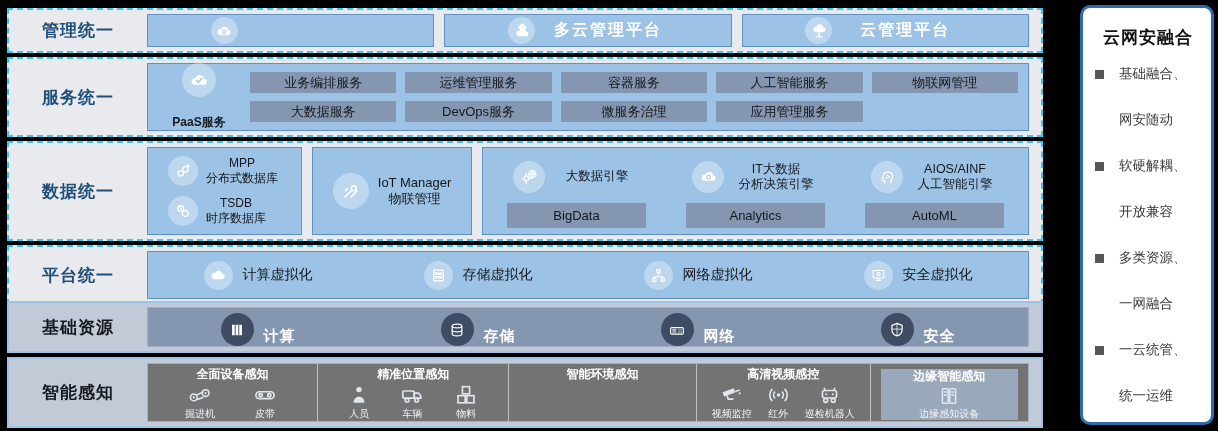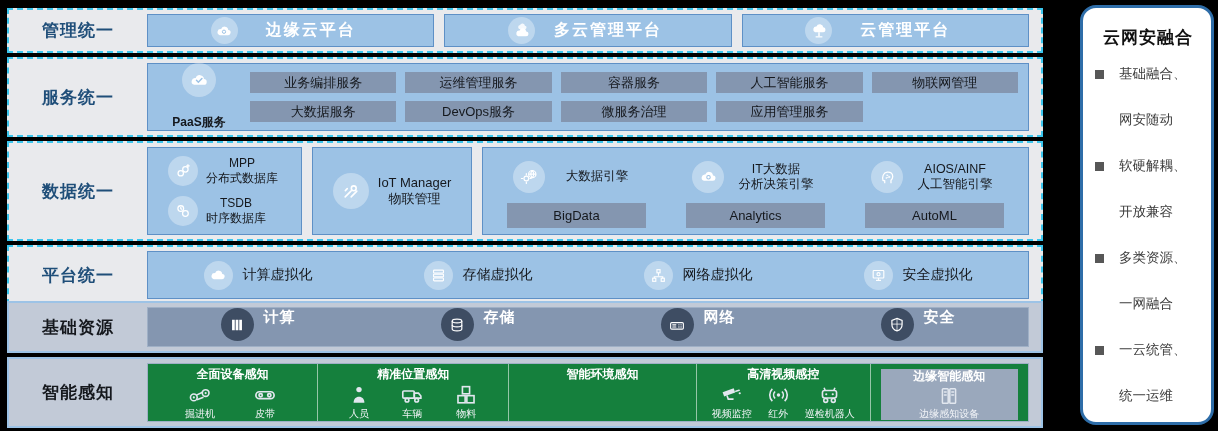--- a/index.html
+++ b/index.html
@@ -49,38 +49,38 @@
   .engtext{font-size:12.5px;color:#15181D;line-height:15px;text-align:center;min-width:86px;}
   .engbar{background:#8496B0;width:78%;height:25px;display:flex;align-items:center;justify-content:center;
           color:#15181D;font-size:13px;margin-top:4px;}
   
   .platbox{flex:1;display:flex;align-items:stretch;}
   .platitem{flex:1;display:flex;align-items:center;justify-content:center;gap:10px;}
   .platitem .icirc{width:29px;height:29px;}
   .platlabel{font-size:14px;color:#15181D;}
   
   .resbox{flex:1;display:flex;align-items:stretch;background:#8496B0;border:1px solid #9FB0C6;}
-  .resitem{flex:1;display:flex;align-items:flex-start;justify-content:center;gap:10px;}
+  .resitem{flex:1;display:flex;align-items:flex-end;justify-content:center;gap:10px;}
   .darkcirc{width:33px;height:33px;border-radius:50%;background:#3E4D63;display:flex;
             align-items:center;justify-content:center;flex:0 0 auto;}
   .reslabel{color:#fff;font-weight:bold;font-size:15px;letter-spacing:1px;}
   
-  .sensebox{flex:1;display:flex;align-items:stretch;background:#15803d;border:1px solid #9FB0C6;}
+  .sensebox{flex:1;display:flex;align-items:stretch;background:#737373;border:1px solid #9FB0C6;}
   .sgroup{display:flex;flex-direction:column;padding:3px 2px;min-width:0;}
   .sgroup.sep{border-left:1px solid rgba(255,255,255,.55);}
   .stitle{text-align:center;color:#fff;font-weight:bold;font-size:12px;line-height:15px;}
   .sitems{flex:1;display:flex;align-items:flex-end;justify-content:space-evenly;padding-bottom:2px;}
   .sitem{display:flex;flex-direction:column;align-items:center;gap:0px;}
   .sitem .ic{color:#E2E7EF;}
   .scaption{color:#F2F4F8;font-size:10px;line-height:12px;}
   .edgeinset{flex:1;margin:2px 8px 4px 8px;background:#9AA8BC;display:flex;flex-direction:column;
              align-items:center;justify-content:center;}
   
   .panel{position:absolute;left:1080px;top:5px;width:134px;height:420px;box-sizing:border-box;
-         background:#fff;border:3px solid #2E6DA8;border-radius:16px;padding:12px 10px 0 12px;}
+         background:#fff;border:3px solid #2E6DA8;border-radius:10px;padding:12px 10px 0 12px;}
   .ptitle{text-align:center;font-weight:bold;font-size:17px;color:#111;margin-top:6px;letter-spacing:1px;}
   .bullets{margin-top:2px;}
   .bullet{display:grid;grid-template-columns:24px 1fr;font-size:13.5px;color:#3B3B3B;line-height:46px;}
   .sq{width:9px;height:9px;background:#575757;margin-top:19px;}
   .bl2{grid-column:2;}
 </style>
 </head>
 <body>
 
 <svg width="0" height="0" style="position:absolute" aria-hidden="true">
@@ -243,21 +243,20 @@
 
   <section class="row dashed" style="top:8px;height:45px;">
     <div class="rlabel navy">管理统一</div>
     <div class="rcontent mgmt">
       <div class="bluebox pbox">
         <span class="icirc">
             <svg class="ic" width="18" height="18">
               <use href="#s-cloudgearsm"></use>
             </svg>
           </span>
-        <span class="plabel">边缘云平台</span>
       </div>
       <div class="bluebox pbox">
         <span class="icirc">
             <svg class="ic" width="18" height="18">
               <use href="#s-clouds"></use>
             </svg>
           </span>
         <span class="plabel">多云管理平台</span>
       </div>
       <div class="bluebox pbox">

